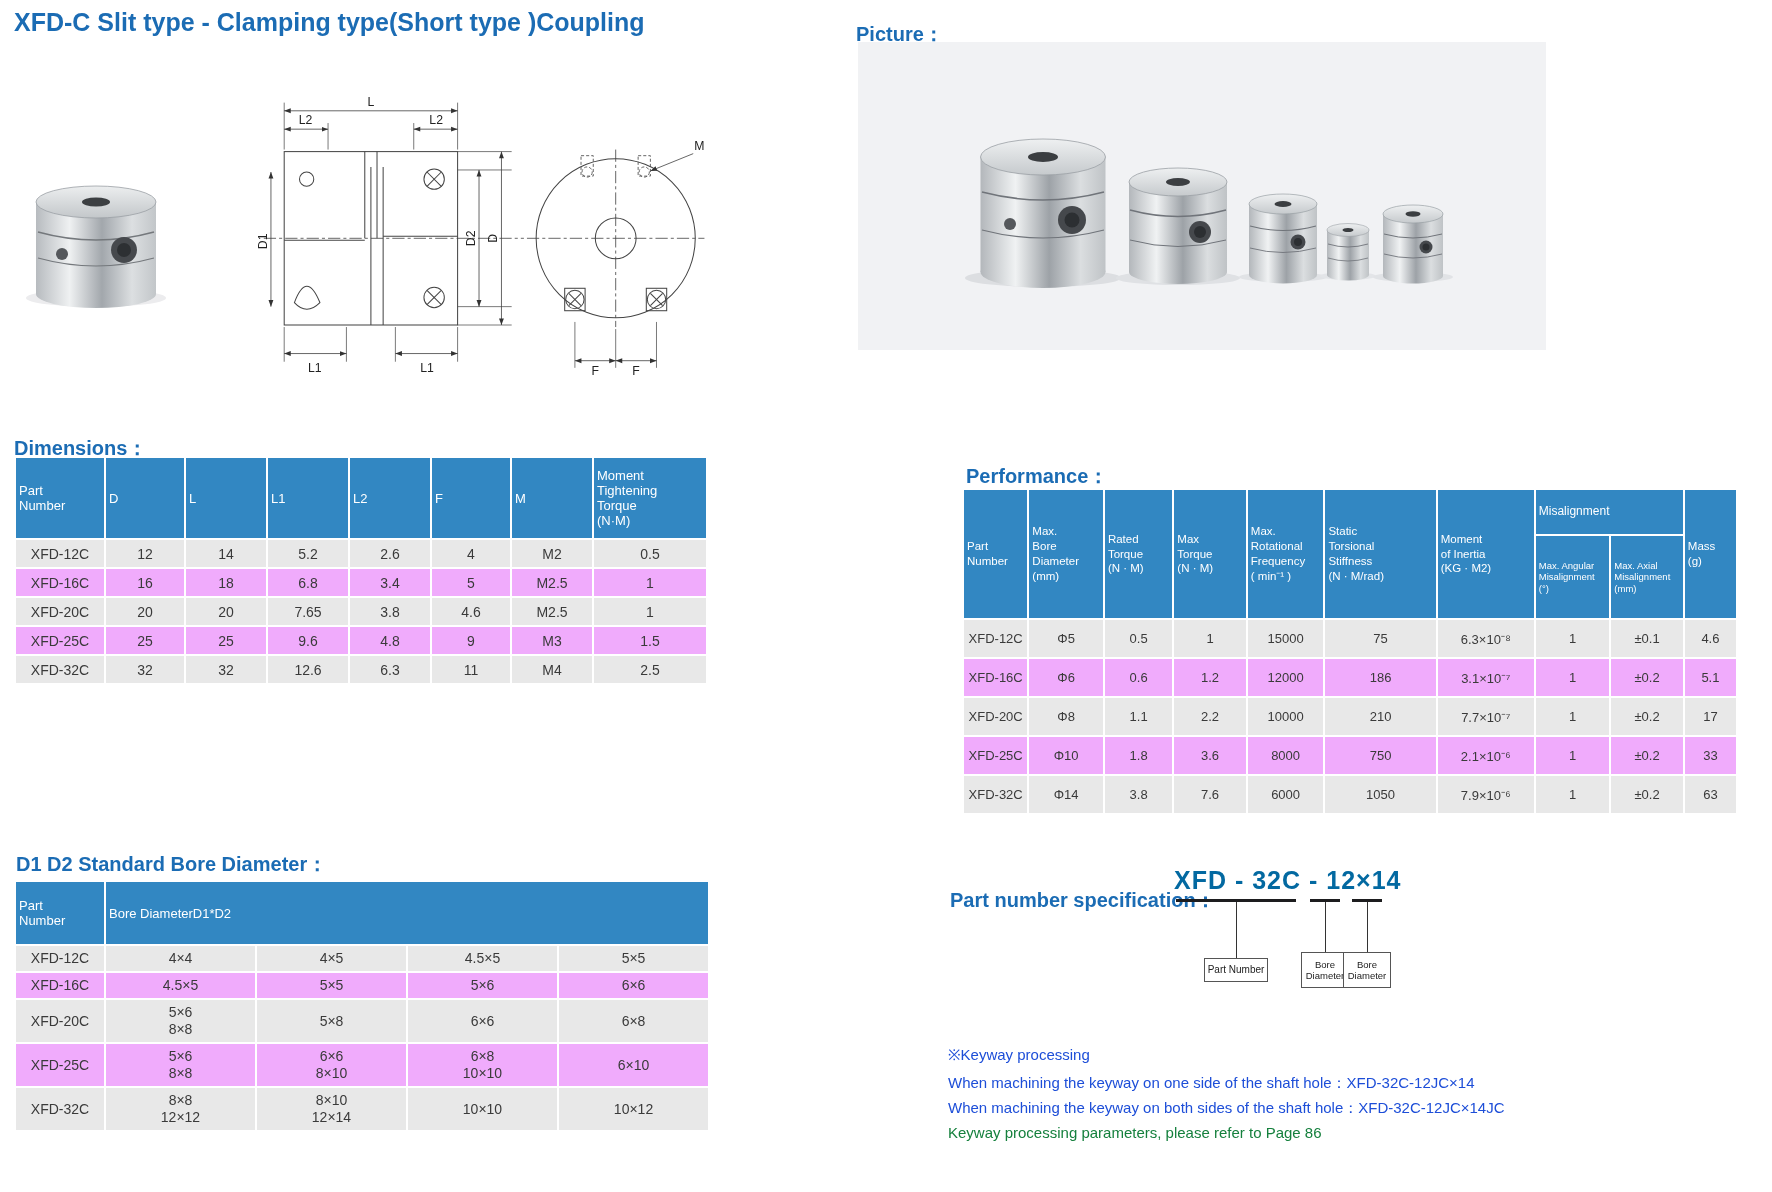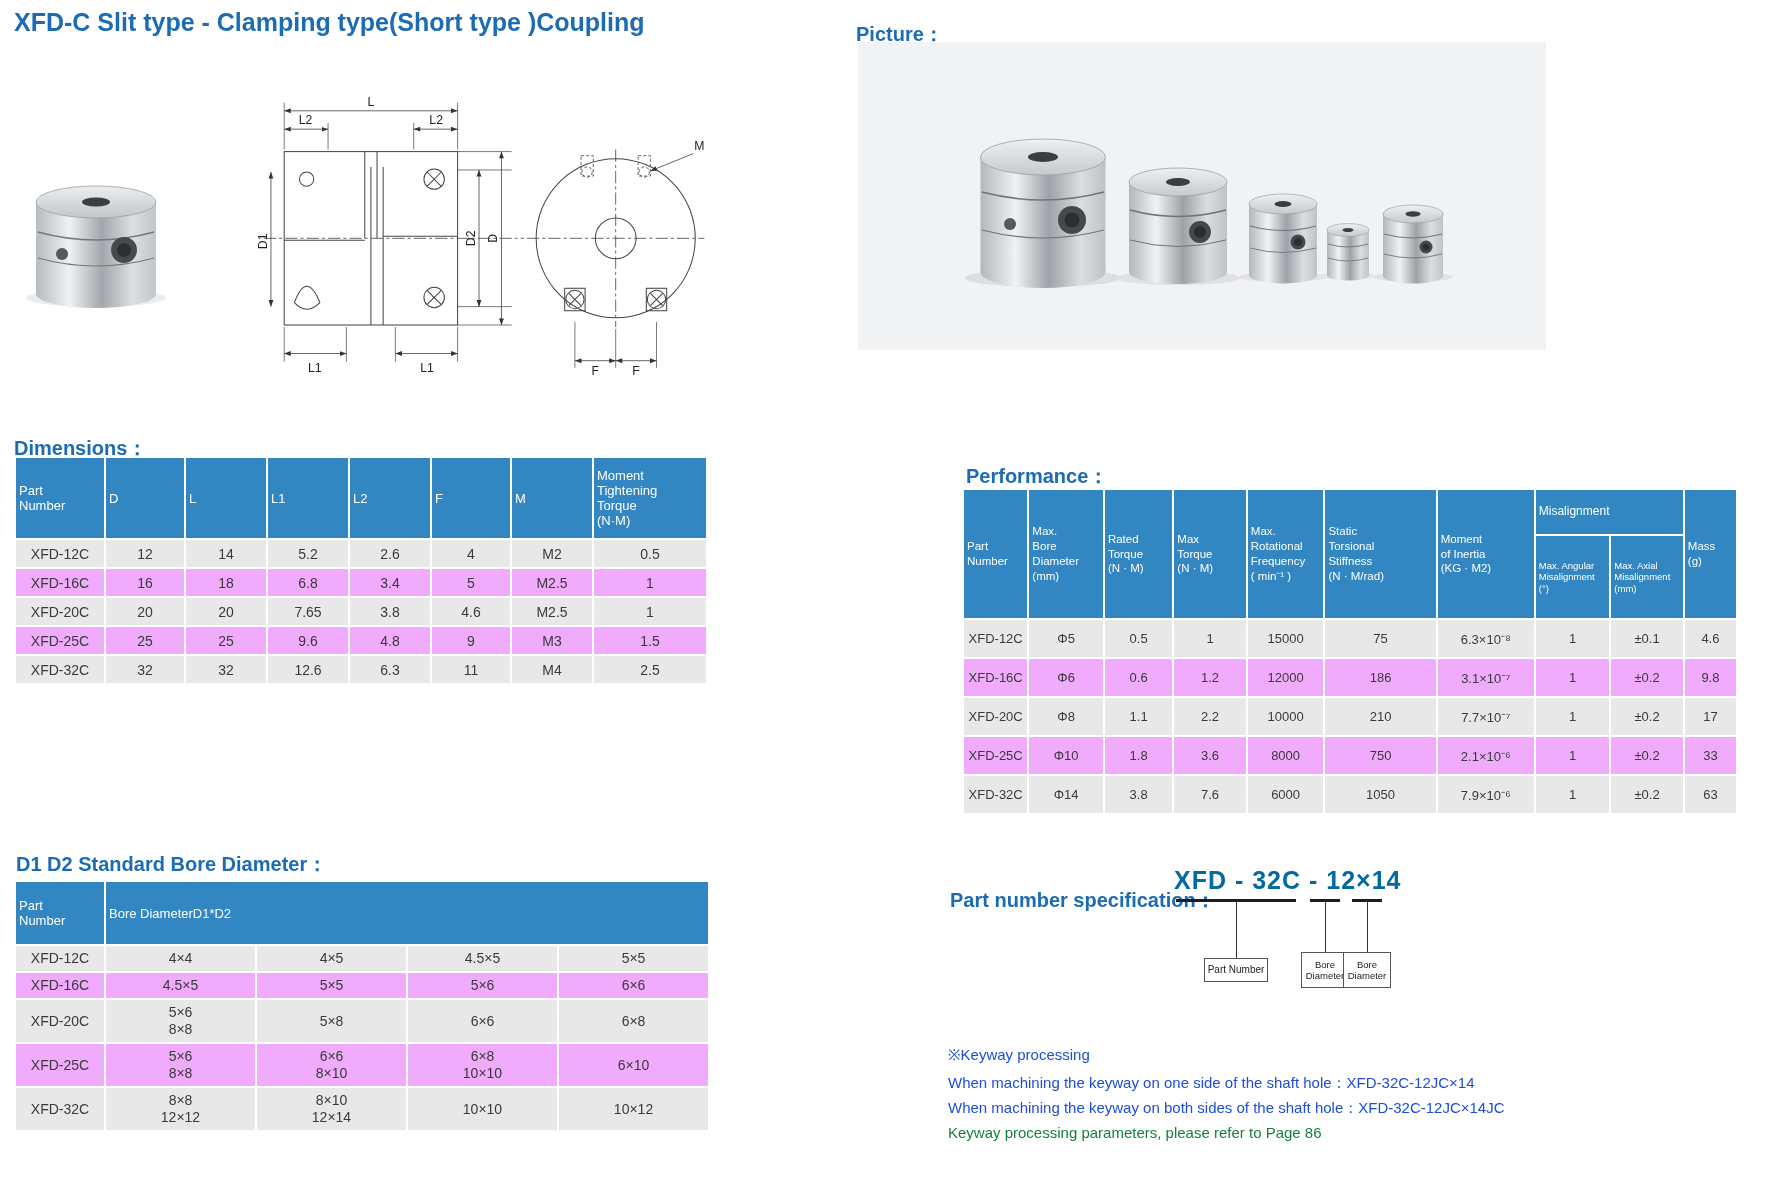--- a/index.html
+++ b/index.html
@@ -395,21 +395,21 @@
         <tr class="w">
           <td>XFD-16C</td>
           <td>Φ6</td>
           <td>0.6</td>
           <td>1.2</td>
           <td>12000</td>
           <td>186</td>
           <td>3.1×10⁻⁷</td>
           <td>1</td>
           <td>±0.2</td>
-          <td>9.8</td>
+          <td>5.1</td>
         </tr>
         <tr class="g">
           <td>XFD-20C</td>
           <td>Φ8</td>
           <td>1.1</td>
           <td>2.2</td>
           <td>10000</td>
           <td>210</td>
           <td>7.7×10⁻⁷</td>
           <td>1</td>

